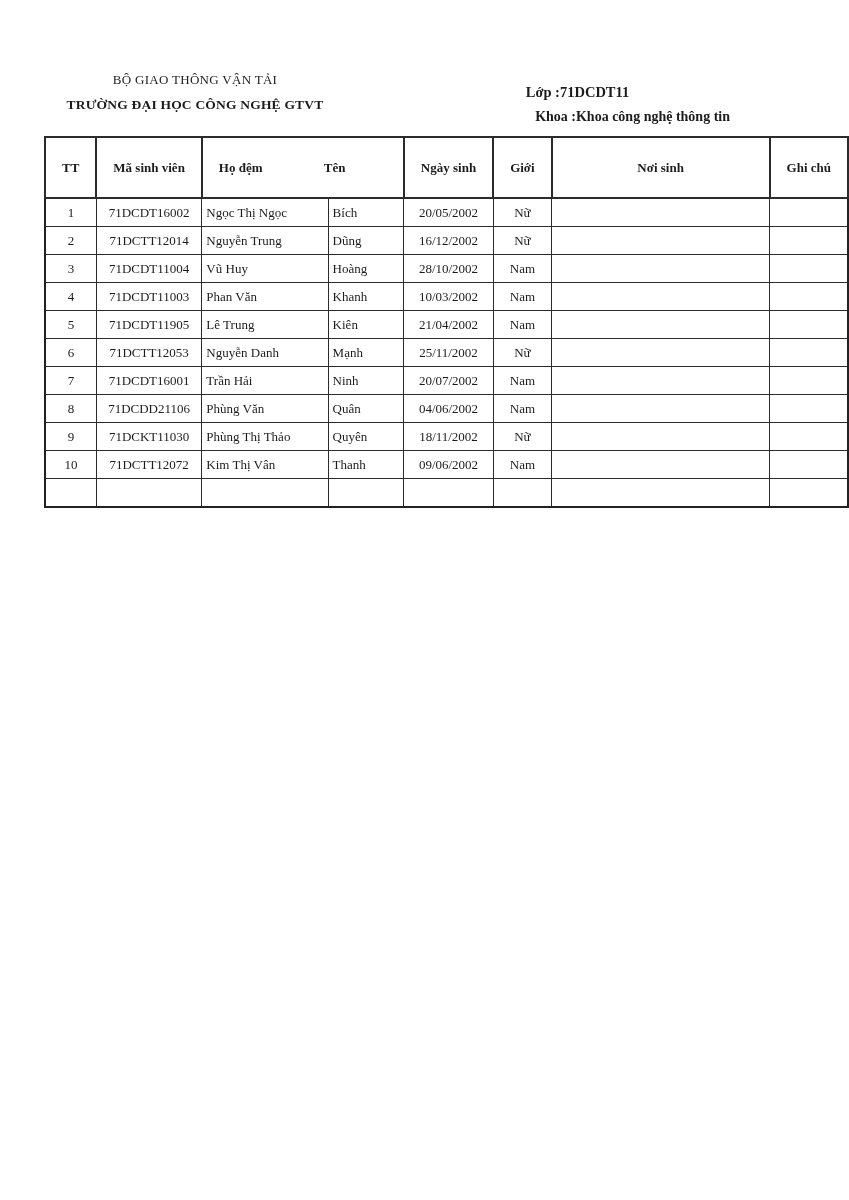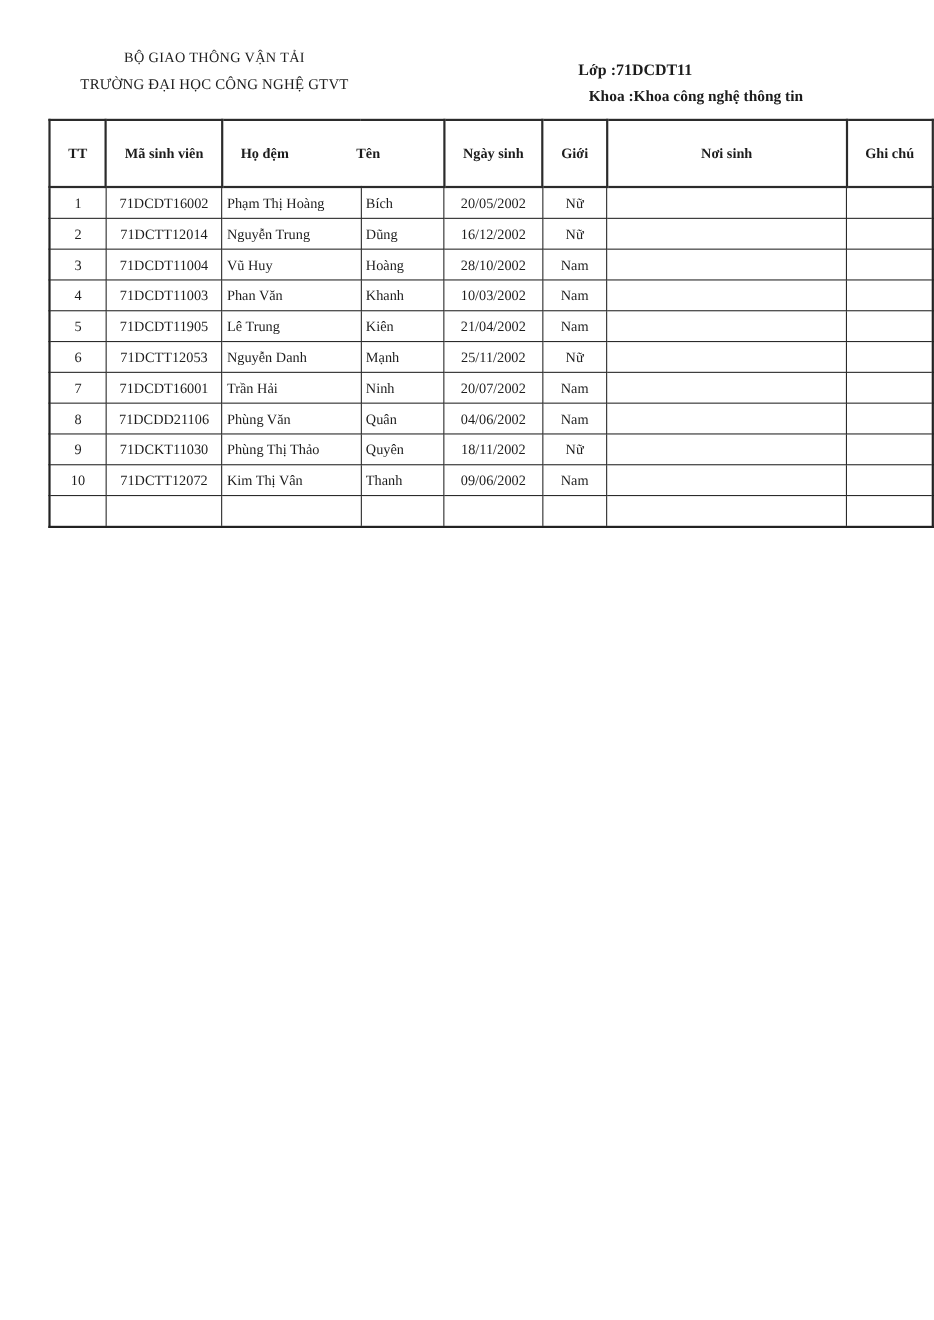--- a/index.html
+++ b/index.html
@@ -3,24 +3,24 @@
 <meta charset="utf-8">
 <style>
   html,body { margin:0; padding:0; }
   body {
     width:849px; height:1200px; background:#ffffff;
     font-family:"Liberation Serif","DejaVu Serif",serif;
     color:#1c1c1c; position:relative; overflow:hidden;
   }
   .page { position:absolute; inset:0; }
 
-  .header { display:flex; padding-top:36px; }
+  .header { display:flex; padding-top:64px; }
   .header-left { width:310px; margin-left:40px; text-align:center; padding-top:8px; }
   .ministry   { font-size:13px; letter-spacing:.3px; }
-  .university { font-size:13.5px; font-weight:normal; margin-top:9px; letter-spacing:.2px; }
+  .university { font-size:13.5px; font-weight:bold; margin-top:9px; letter-spacing:.2px; }
   .header-right { width:305px; margin-left:75px; text-align:center; }
   .doc-title    { font-size:18px; font-weight:bold; letter-spacing:.4px; }
   .class-line   { font-size:14.5px; font-weight:bold; margin-top:20px; }
   .faculty-line { font-size:14px;  font-weight:bold; margin-top:8px;text-align:right; }
 
   .subtitle { font-style:italic; font-size:13.5px; margin:9px 0 0 50px; white-space:nowrap; }
 
   table {
     border-collapse:collapse; table-layout:fixed;
     margin:11px 0 0 44px; border:2px solid #222222;
@@ -83,21 +83,21 @@
         <th>Ngày sinh</th>
         <th>Giới</th>
         <th>Nơi sinh</th>
         <th>Ghi chú</th>
       </tr>
     </thead>
     <tbody>
         <tr>
     <td class="c">1</td>
     <td class="c">71DCDT16002</td>
-    <td>Phạm Thị Hoàng</td>
+    <td>Ngọc Thị Ngọc</td>
     <td>Bích</td>
     <td class="c">20/05/2002</td>
     <td class="c">Nữ</td>
     <td></td>
     <td></td>
   </tr>
         <tr>
     <td class="c">2</td>
     <td class="c">71DCTT12014</td>
     <td>Nguyễn Trung</td>

